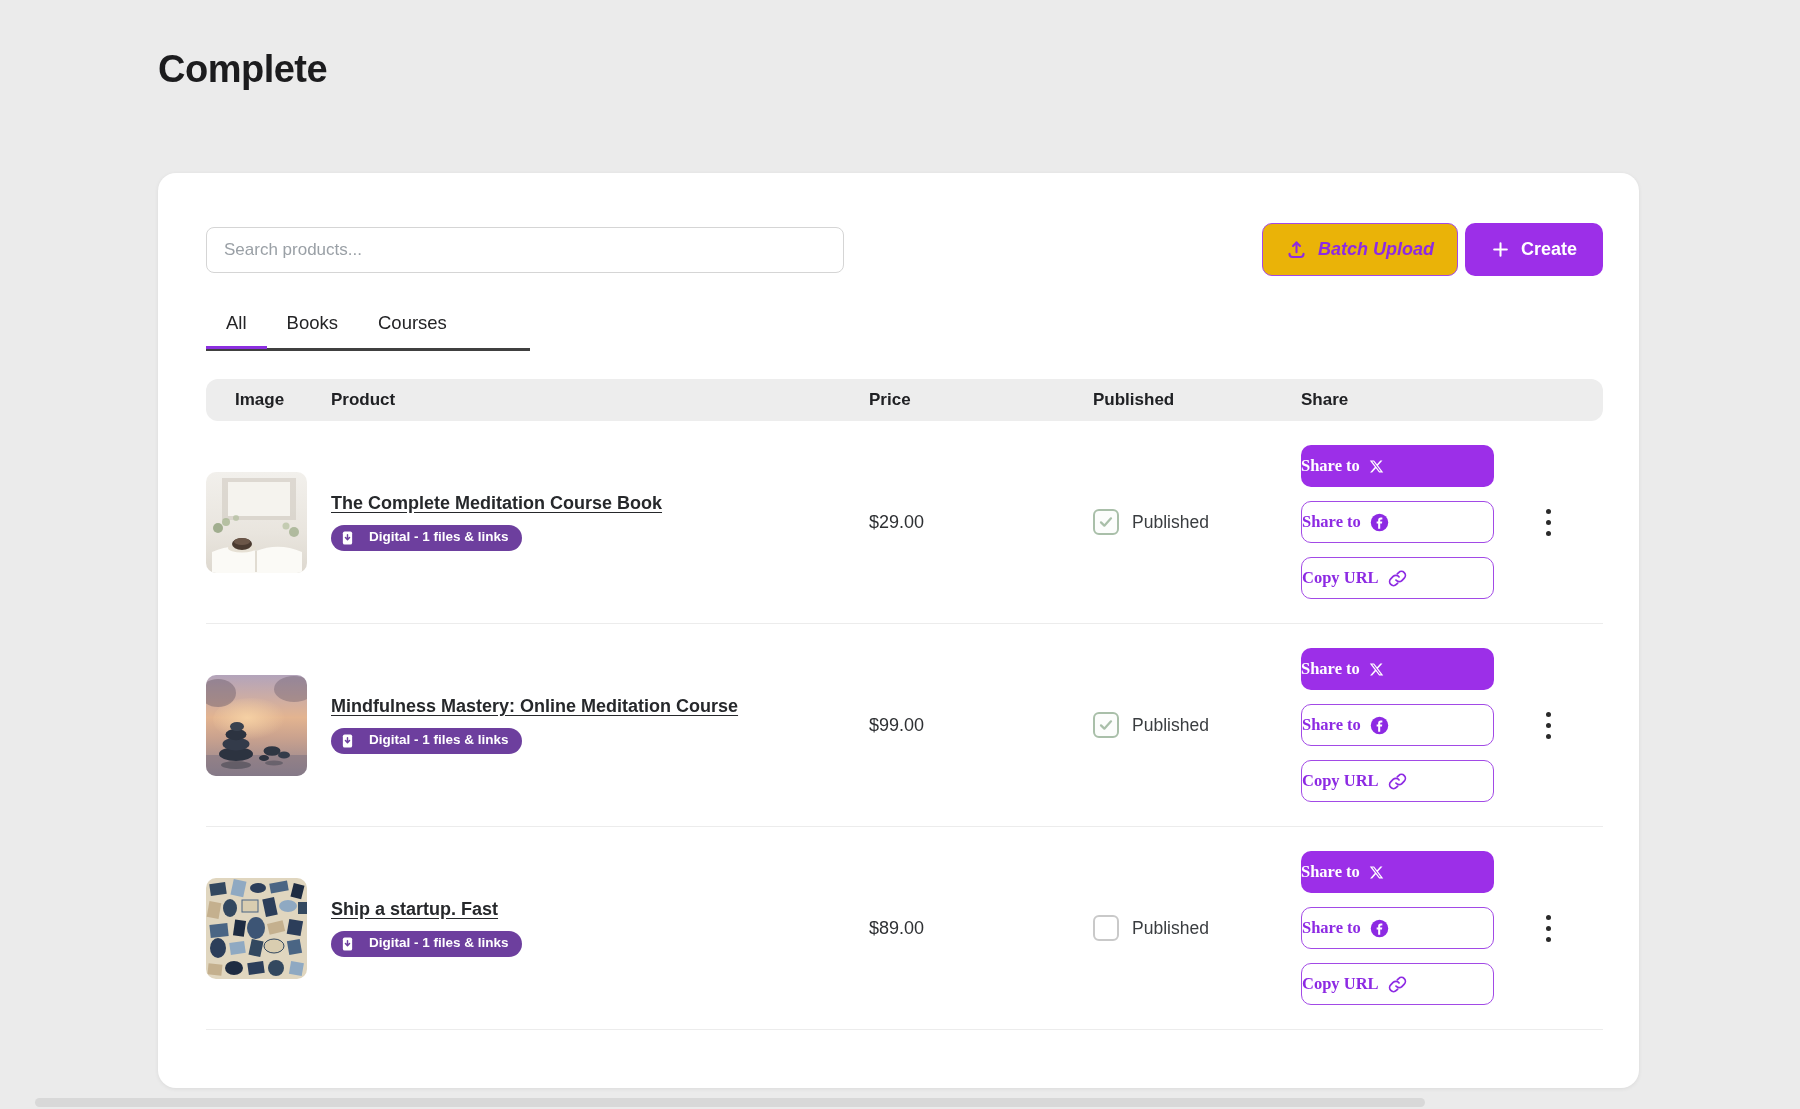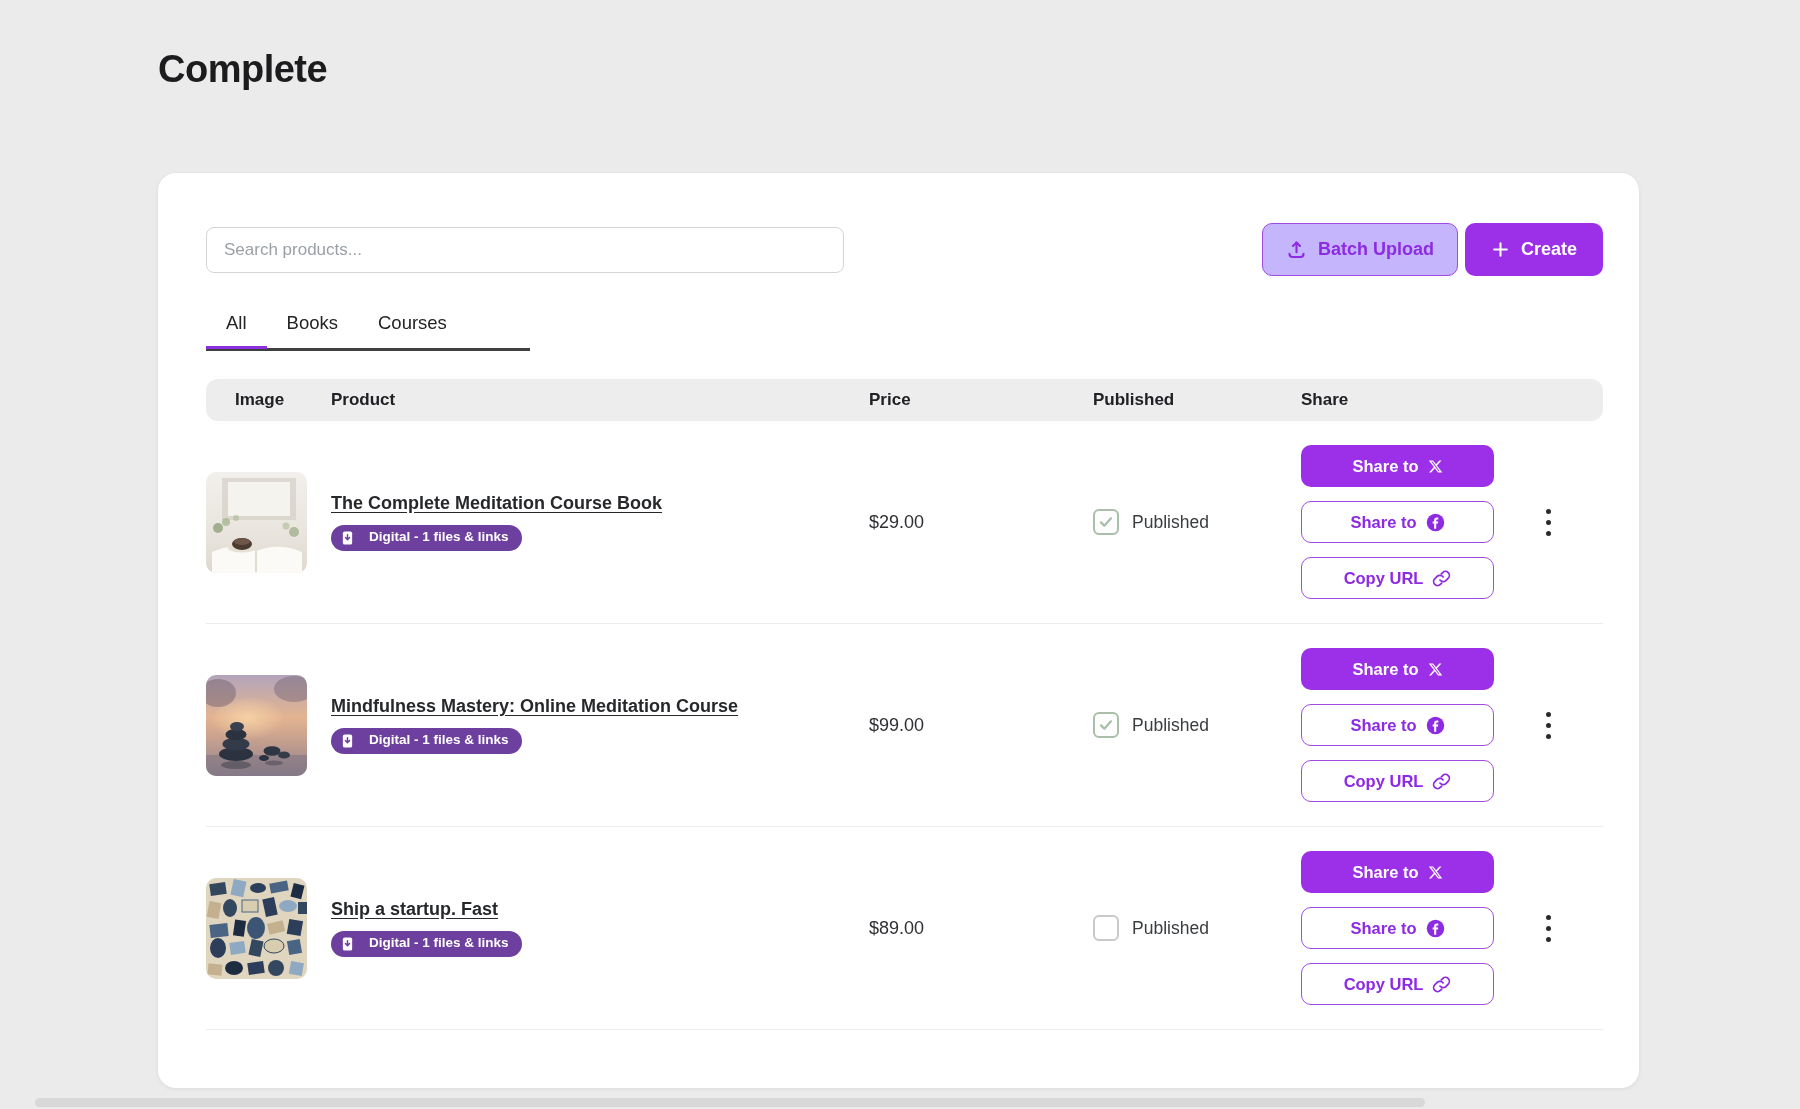--- a/index.html
+++ b/index.html
@@ -28,21 +28,21 @@
     padding:0 17px; font-size:17px; color:#333; outline:none; background:#fff;
     font-family:inherit;
   }
   .search::placeholder { color:#9aa0a6; }
   .toolbar-buttons { margin-left:auto; display:flex; gap:7px; align-items:center; }
   .btn {
     height:53px; border-radius:10px; display:inline-flex; align-items:center;
     justify-content:center; gap:11px; font-size:18px; font-weight:600;
     font-family:inherit; cursor:pointer;
   }
-  .btn-outline { background:#c4b5fd; border:1.5px solid #a24ae6; color:#8d2ae3; padding:0 23px; }
+  .btn-outline { background:#eab308; border:1.5px solid #a24ae6; color:#8d2ae3; padding:0 23px;font-style:italic; }
   .btn-fill { background:#9c2fe8; border:none; color:#fff; padding:0 26px; }
   
   .tabs { margin-top:26px; display:flex; width:324px; border-bottom:3px solid #404040; }
   .tab {
     padding:10px 20px 12px; font-size:18.5px; color:#242426; cursor:pointer;
     border-bottom:3px solid transparent; margin-bottom:-1px; font-weight:400;
   }
   .tab.active { border-bottom-color:#8c2fe0; }
   
   .table { margin-top:28px; }
@@ -74,22 +74,22 @@
   .price { font-size:18px; color:#2e3033; }
   .pub { display:flex; align-items:center; gap:13px; }
   .checkbox { width:26px; height:26px; border-radius:6px; display:flex; align-items:center; justify-content:center; cursor:pointer; }
   .checkbox.checked   { border:2px solid #a9bfa9; background:#fcfdfc; }
   .checkbox.unchecked { border:2px solid #c9c9c9; background:#fff; }
   .pub-label { font-size:17.5px; color:#3a3d40; }
   .share-cell { display:flex; align-items:center; }
   .share-stack { display:flex; flex-direction:column; gap:14px; }
   .share-btn {
     width:193px; height:42px; border-radius:10px; font-size:16.5px; font-weight:600;
-    display:flex; align-items:center; justify-content:center; gap:9px;
-    font-family:Liberation Sans, sans-serif; cursor:pointer;
+    display:flex; align-items:center; justify-content:flex-start; gap:9px;
+    font-family:Liberation Serif, serif; cursor:pointer;
   }
   .share-x { background:#9c2fe8; color:#fff; border:none; }
   .share-outline { background:#fff; border:1.5px solid #a24ae6; color:#8d2ae3; }
   .kebab { margin-left:46px; display:flex; flex-direction:column; gap:6px; cursor:pointer; padding:6px; }
   .kebab i { width:5px; height:5px; border-radius:50%; background:#2a2a2a; display:block; }
   .hscroll {
     position:absolute; left:35px; bottom:2px; width:1390px; height:9px;
     background:#d8d8d8; border-radius:5px;
   }
   .icon { display:inline-flex; line-height:0; }

